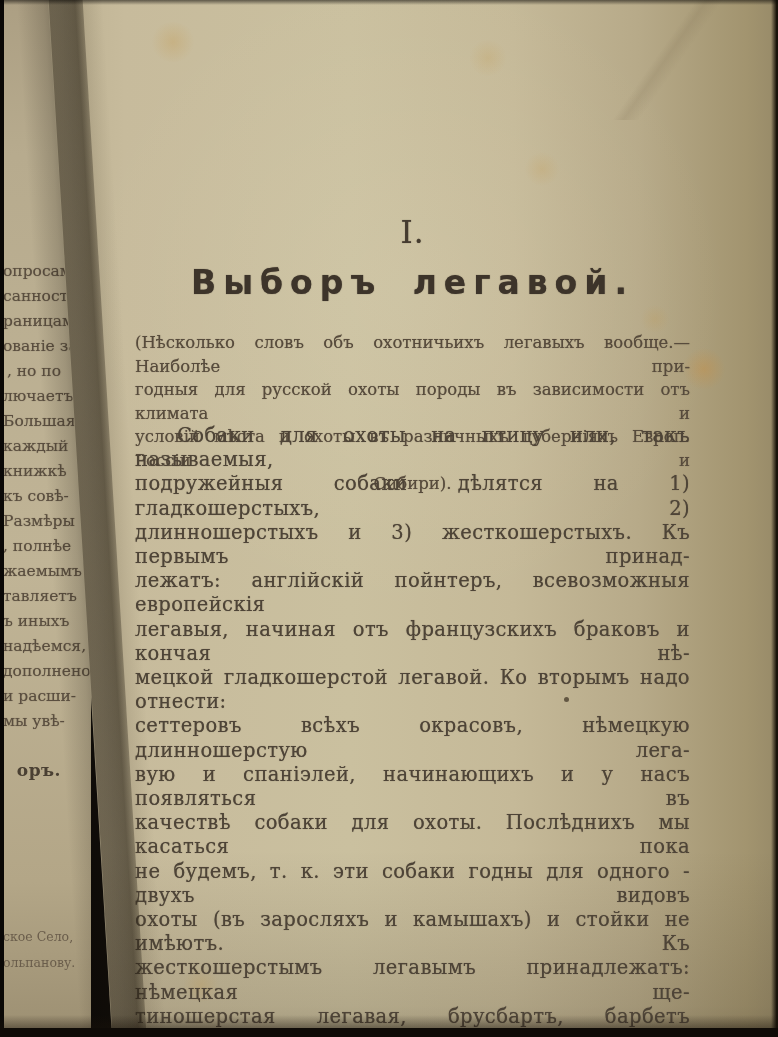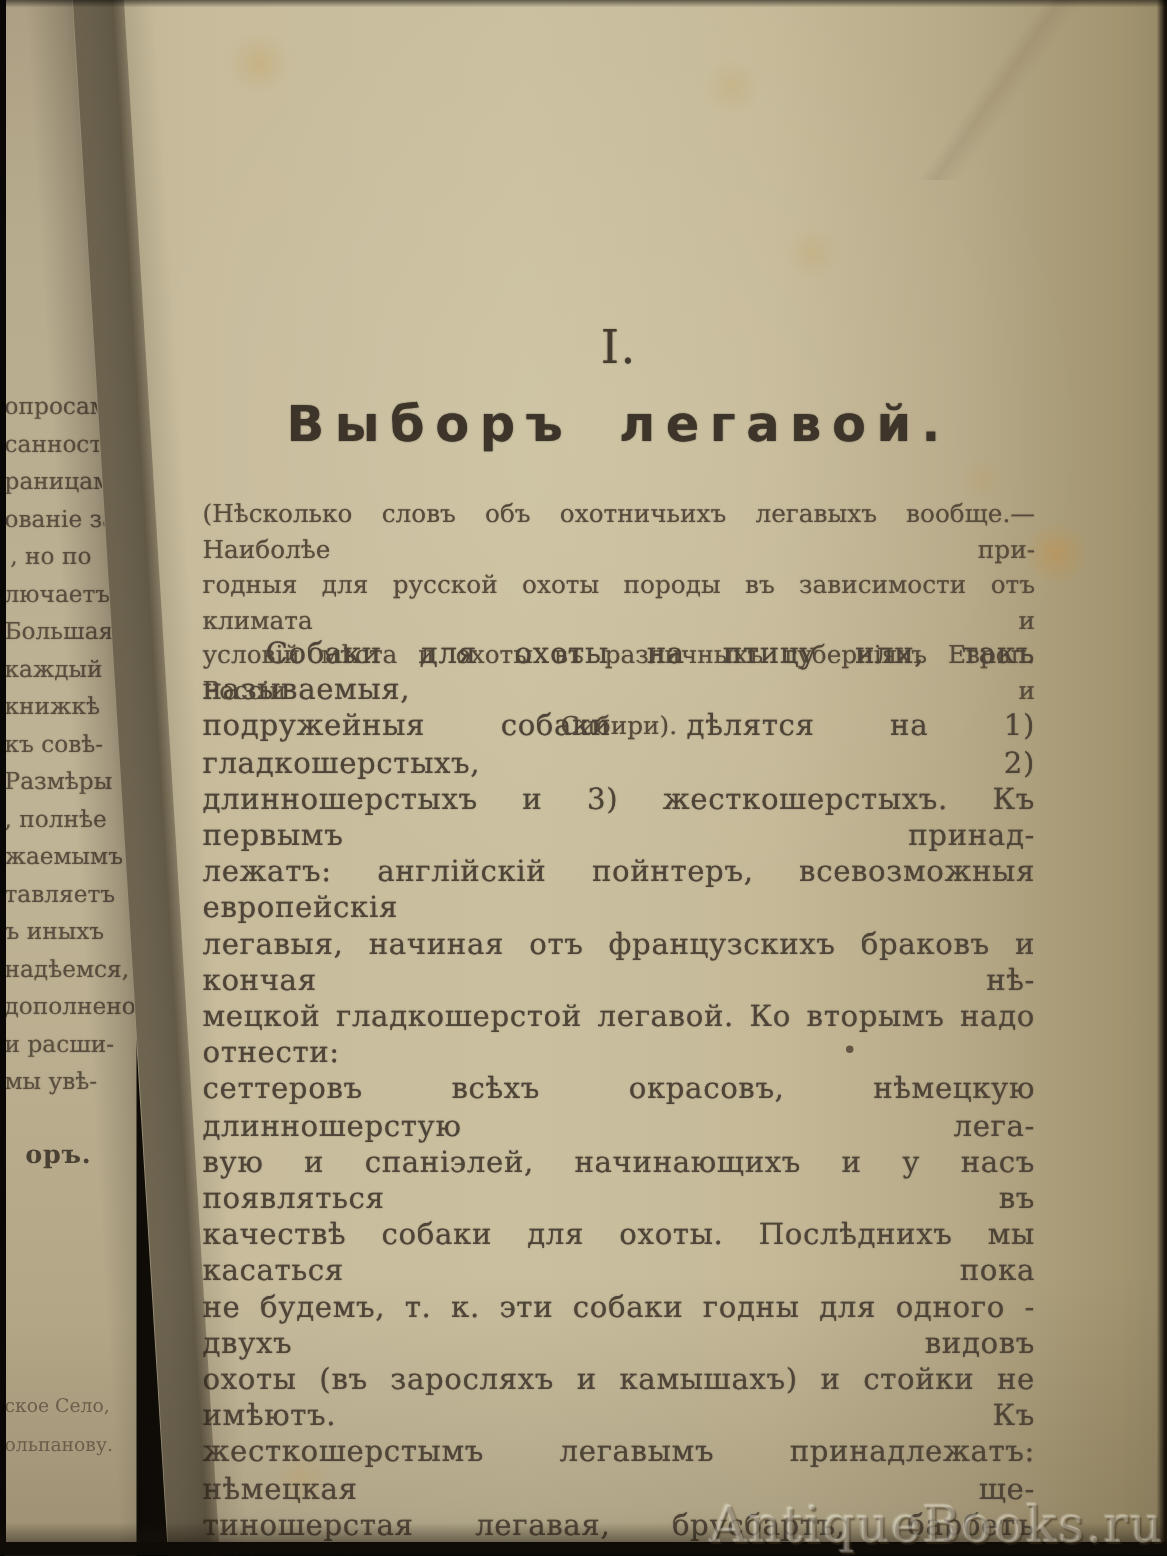--- a/index.html
+++ b/index.html
@@ -178,14 +178,13 @@
   <div id="gutter-shadow" class="skew"></div>
   <div id="page-curl-shade" class="skew"></div>
 
   <div id="edge-left"></div>
   <div id="edge-right"></div>
   <div id="edge-top"></div>
   <div id="edge-bottom-fade"></div>
   <div id="edge-bottom"></div>
   <div id="vignette"></div>
 
-  <div id="watermark">AntiqueBooks.ru</div>
 </div>
 
 </body></html>

